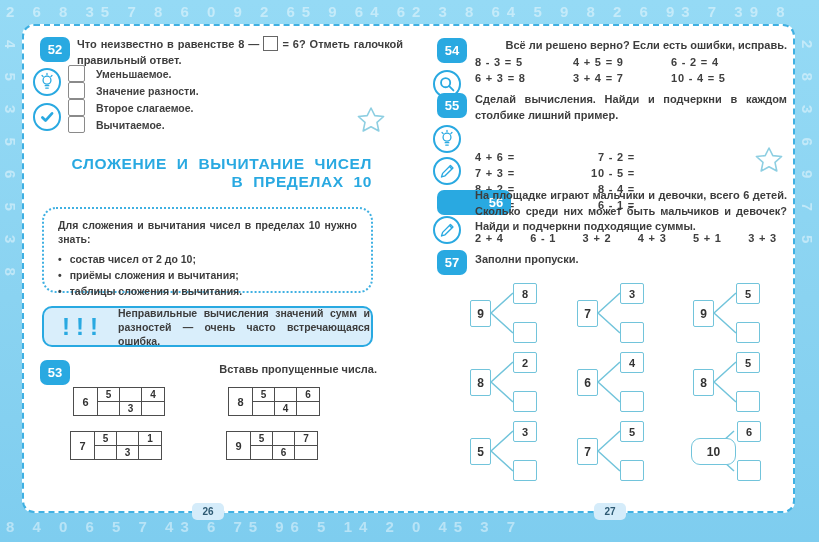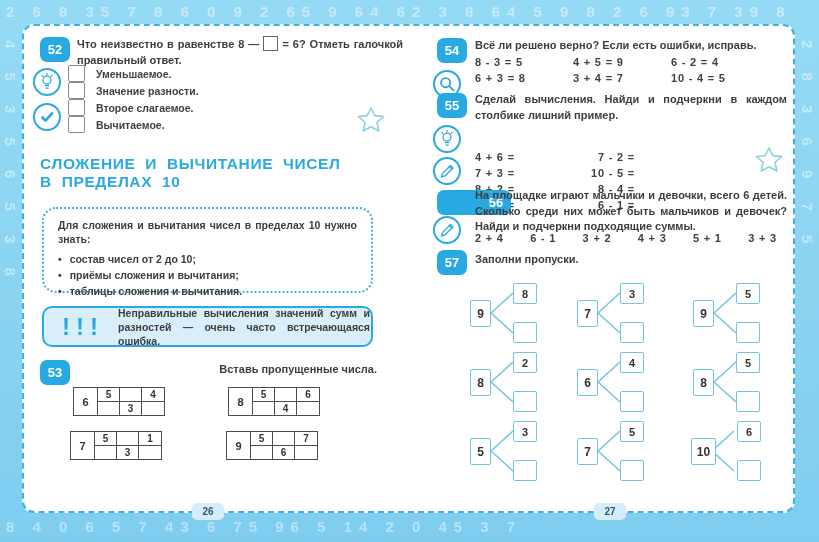--- a/index.html
+++ b/index.html
@@ -16,21 +16,21 @@
   .tasktext{position:absolute;font-size:11px;font-weight:bold;color:#3d3d3d;
             line-height:15.5px;text-align:justify;}
   .icon-circle{position:absolute;width:28px;height:28px;border:2px solid #29a9e1;border-radius:50%;
                background:#fff;display:flex;align-items:center;justify-content:center;box-sizing:border-box;}
   .icon-circle svg{width:22px;height:22px;stroke:#29a9e1;fill:none;stroke-linecap:round;stroke-linejoin:round;}
   .blank{display:inline-block;width:13px;height:13px;border:1.2px solid #666;background:#fff;
          vertical-align:-3px;margin:0 4px;}
   .optrow{position:absolute;display:flex;align-items:center;gap:11px;}
   .chk{width:15px;height:15px;border:1.2px solid #8a8a8a;border-radius:2px;background:#fff;}
   .optlabel{font-size:10.5px;font-weight:bold;color:#3f3f3f;}
-  .title{position:absolute;left:40px;top:155px;width:332px;text-align:left;color:#29a9e1;
+  .title{position:absolute;left:40px;top:155px;width:332px;text-align:right;color:#29a9e1;
          font-size:15.5px;font-weight:bold;line-height:18px;letter-spacing:0.6px;word-spacing:5px;}
   .infobox{position:absolute;left:42px;top:207px;width:331px;height:86px;box-sizing:border-box;
            border:2.5px dotted #3fb0e2;border-radius:14px;background:#fff;padding:9px 14px;}
   .infobox .intro{font-size:10.5px;font-weight:bold;color:#3d3d3d;line-height:14px;text-align:justify;}
   .bullets{margin-top:5px;}
   .bullet-row{display:flex;gap:8px;font-size:10.5px;font-weight:bold;color:#3d3d3d;line-height:16px;}
   .bullet-row::before{content:"•";color:#3d3d3d;}
   .warnbox{position:absolute;left:42px;top:306px;width:331px;height:41px;box-sizing:border-box;
            background:#d9eefb;border:2px solid #29a9e1;border-radius:10px;display:flex;align-items:center;}
   .bang{font-size:24px;font-weight:900;color:#29a9e1;letter-spacing:6px;margin:0 14px 0 18px;}
@@ -175,21 +175,21 @@
     <div class="total">9</div>
     <div>5</div>
     <div></div>
     <div class="nr">7</div>
     <div class="nb"></div>
     <div class="nb">6</div>
     <div class="nr nb"></div>
   </div>
 
   <div class="badge" style="left:437px;top:38px;">54</div>
-  <div class="tasktext" style="left:475px;top:38px;width:312px;text-align:left;">Всё ли решено верно? Если есть ошибки, исправь.</div>
+  <div class="tasktext" style="left:475px;top:38px;width:312px;text-align:right;">Всё ли решено верно? Если есть ошибки, исправь.</div>
   <div class="eqrow" style="left:475px;top:56px;">
     <span>8 - 3 = 5</span>
     <span>4 + 5 = 9</span>
     <span>6 - 2 = 4</span>
   </div>
   <div class="eqrow" style="left:475px;top:72px;">
     <span>6 + 3 = 8</span>
     <span>3 + 4 = 7</span>
     <span>10 - 4 = 5</span>
   </div>
@@ -315,21 +315,21 @@
         <path d="M21 30 L43 10 M21 30 L43 50" stroke="#72c4db" stroke-width="1.5" fill="none"></path>
       </svg>
     <div class="tbox total">7</div>
     <div class="tbox part">5</div>
     <div class="tbox empty"></div>
   </div>
   <div class="tree" style="left:691px;top:421px;">
     <svg class="lines">
         <path d="M21 30 L43 10 M21 30 L43 50" stroke="#72c4db" stroke-width="1.5" fill="none"></path>
       </svg>
-    <div class="tbox total" style="width:25px;">10</div>
+    <div class="tbox total" style="width:45px;border-radius:9px;">10</div>
     <div class="tbox part" style="left:46px;">6</div>
     <div class="tbox empty" style="left:46px;"></div>
   </div>
 
   <div class="pagebadge" style="left:192px;top:503px;">26</div>
   <div class="pagebadge" style="left:594px;top:503px;">27</div>
 
 </div>
 
 </body></html>

